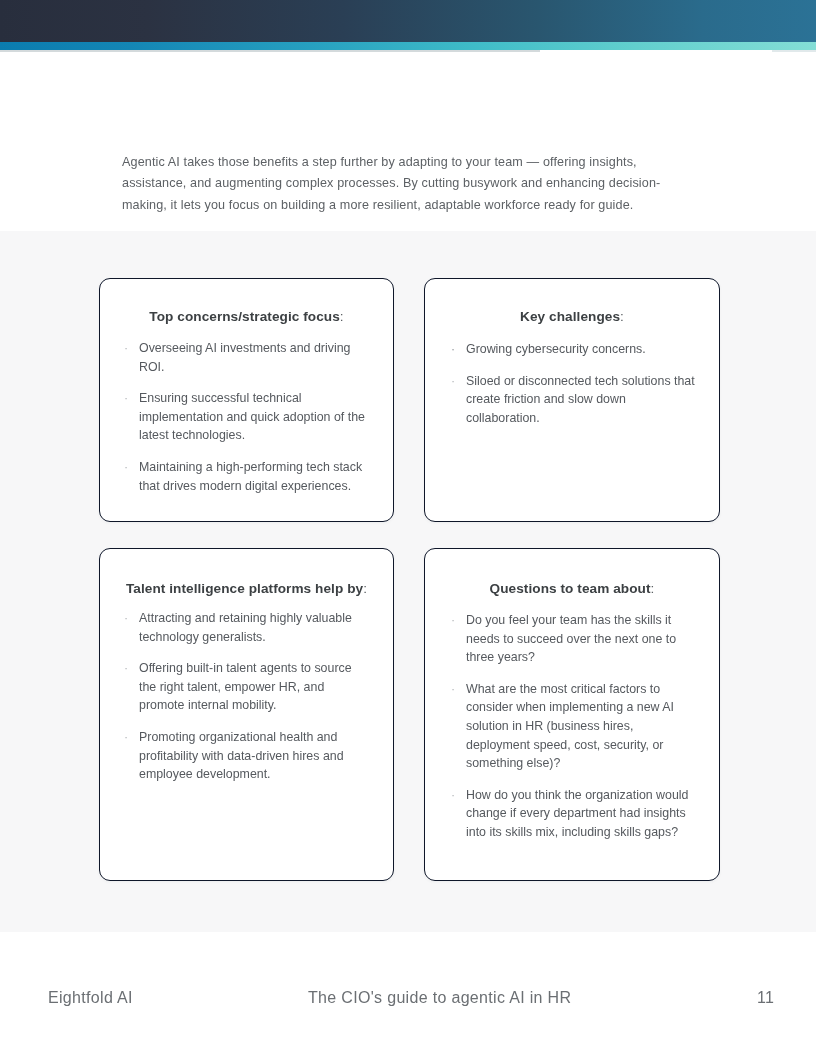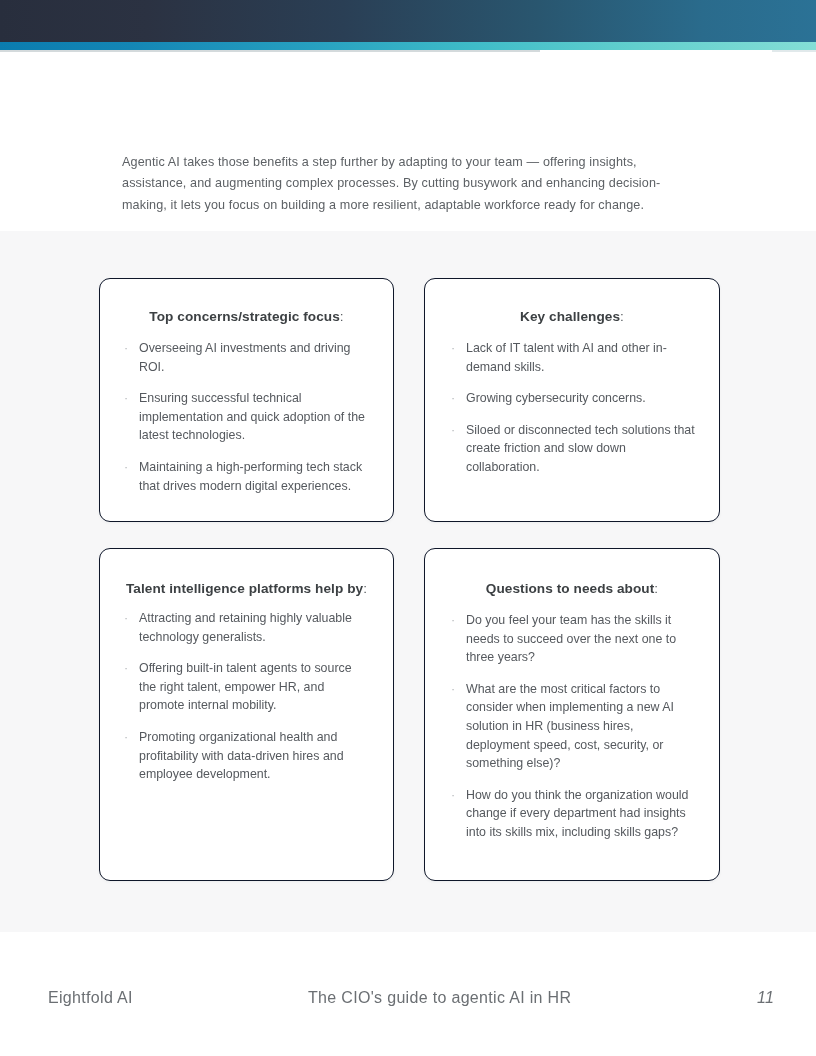--- a/index.html
+++ b/index.html
@@ -136,70 +136,70 @@
     left: 0;
     top: 985px;
     width: 816px;
     height: 24px;
     font-size: 16px;
     color: #6b6f73;
     letter-spacing: 0.02em;
   }
   .footer-left  { position: absolute; left: 48px;  top: 4px; }
   .footer-center{ position: absolute; left: 308px; top: 4px; }
-  .footer-right { position: absolute; left: 757px; top: 4px; font-style: italic; }
+  .footer-right { position: absolute; left: 757px; top: 4px; }
 </style>
 </head>
 <body>
 
 <div class="header-dark"></div>
 <div class="header-accent"></div>
 <div class="header-accent-shadow"></div>
 <div class="header-accent-shadow2"></div>
 
-<p class="intro">Agentic AI takes those benefits a step further by adapting to your team — offering insights, assistance, and augmenting complex processes. By cutting busywork and enhancing decision-making, it lets you focus on building a more resilient, adaptable workforce ready for change.</p>
+<p class="intro">Agentic AI takes those benefits a step further by adapting to your team — offering insights, assistance, and augmenting complex processes. By cutting busywork and enhancing decision-making, it lets you focus on building a more resilient, adaptable workforce ready for guide.</p>
 
 <div class="gray-panel"></div>
 
 <div class="card card-tl">
   <div class="card-title">
     <span>Top concerns/strategic focus</span><span class="colon">:</span>
   </div>
   <ul class="bullets">
     <li><span class="bullet-dot">·</span><span>Overseeing AI investments and driving ROI.</span></li>
     <li><span class="bullet-dot">·</span><span>Ensuring successful technical implementation and quick adoption of the latest technologies.</span></li>
     <li><span class="bullet-dot">·</span><span>Maintaining a high-performing tech stack that drives modern digital experiences.</span></li>
   </ul>
 </div>
 
 <div class="card card-tr">
   <div class="card-title">
     <span>Key challenges</span><span class="colon">:</span>
   </div>
   <ul class="bullets">
-    <li><span class="bullet-dot">·</span><span>Lack of IT talent with AI and other in-demand skills.</span></li>
+    <li><span class="bullet-dot">·</span></li>
     <li><span class="bullet-dot">·</span><span>Growing cybersecurity concerns.</span></li>
     <li><span class="bullet-dot">·</span><span>Siloed or disconnected tech solutions that create friction and slow down collaboration.</span></li>
   </ul>
 </div>
 
 <div class="card card-bl">
   <div class="card-title">
     <span>Talent intelligence platforms help by</span><span class="colon">:</span>
   </div>
   <ul class="bullets">
     <li><span class="bullet-dot">·</span><span>Attracting and retaining highly valuable technology generalists.</span></li>
     <li><span class="bullet-dot">·</span><span>Offering built-in talent agents to source the right talent, empower HR, and promote internal mobility.</span></li>
     <li><span class="bullet-dot">·</span><span>Promoting organizational health and profitability with data-driven hires and employee development.</span></li>
   </ul>
 </div>
 
 <div class="card card-br">
   <div class="card-title">
-    <span>Questions to needs about</span><span class="colon">:</span>
+    <span>Questions to team about</span><span class="colon">:</span>
   </div>
   <ul class="bullets">
     <li><span class="bullet-dot">·</span><span>Do you feel your team has the skills it needs to succeed over the next one to three years?</span></li>
     <li><span class="bullet-dot">·</span><span>What are the most critical factors to consider when implementing a new AI solution in HR (business hires, deployment speed, cost, security, or something else)?</span></li>
     <li><span class="bullet-dot">·</span><span>How do you think the organization would change if every department had insights into its skills mix, including skills gaps?</span></li>
   </ul>
 </div>
 
 <div class="footer">
   <span class="footer-left">Eightfold AI</span>

